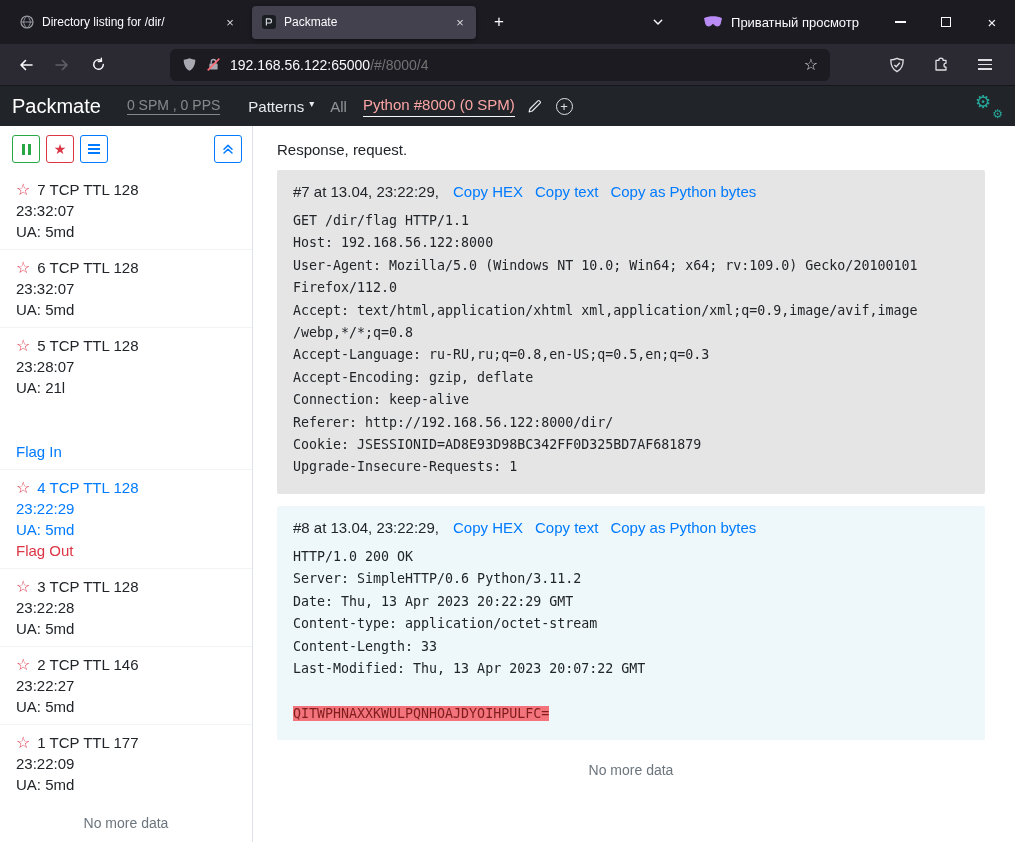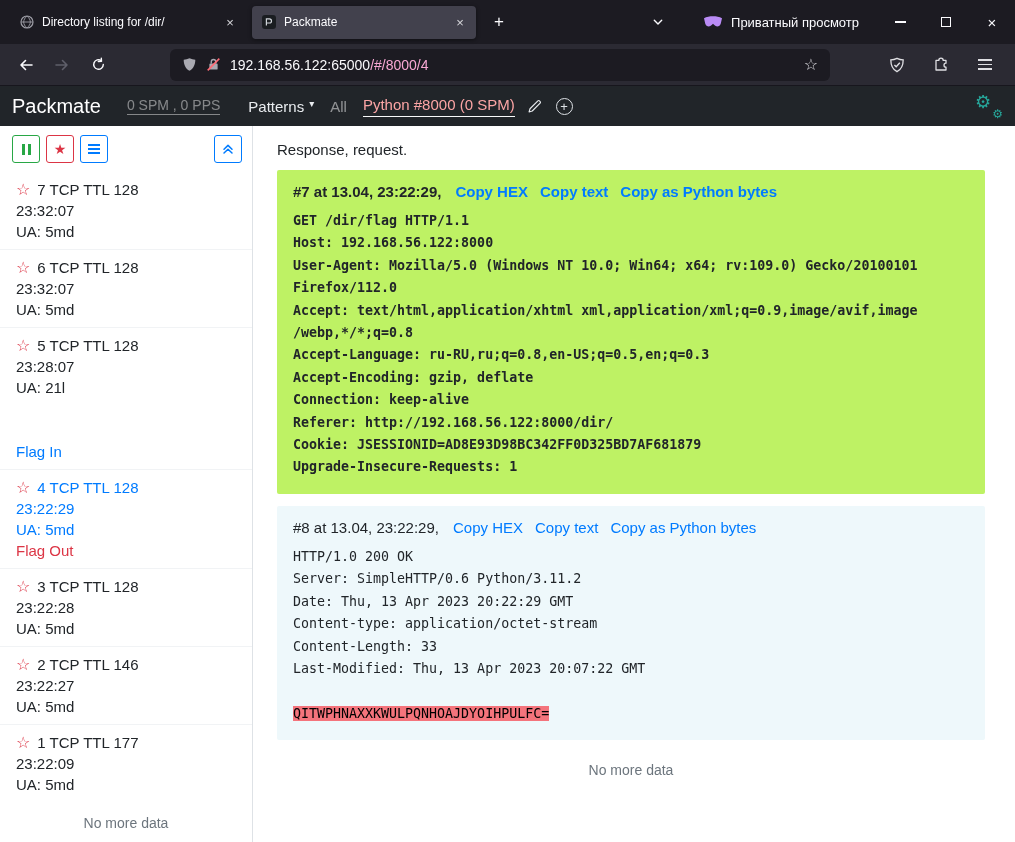--- a/index.html
+++ b/index.html
@@ -60,21 +60,21 @@
     width: 32px; height: 32px; border-radius: 4px; flex: 0 0 auto;
     display: flex; align-items: center; justify-content: center; margin-right: 4px;
   }
   .toolbar-gap { width: 52px; flex: 0 0 auto; }
   .urlbar {
     width: 660px; height: 32px; background: #1c1b22; border-radius: 6px;
     display: flex; align-items: center; gap: 9px; padding: 0 12px;
     font-size: 14px;
   }
   .url-host { color: #f9f9fb; }
-  .url-path { color: #f9a8d4; margin-top: 36px; }
+  .url-path { color: #737373; margin-top: 36px; }
   .url-text { flex: 1; white-space: nowrap; overflow: hidden; }
   .url-star { color: #dcdce1; font-size: 16px; line-height: 1; }
   .toolbar-right { margin-left: auto; display: flex; align-items: center; gap: 8px; }
   .hamburger { display: flex; flex-direction: column; gap: 3px; }
   .hamburger i { width: 14px; height: 1.7px; background: #dfdfe3; display: block; }
 
   
   .app-navbar {
     height: 40px; background: #212529;
     display: flex; align-items: center; padding: 0 12px;
@@ -131,32 +131,32 @@
   .stream-star { color: #dc3545; font-size: 16px; line-height: 1; }
   .stream-title, .stream-time, .stream-ua { color: #212529; }
   .stream.selected .stream-title, .stream.selected .stream-time, .stream.selected .stream-ua { color: #007bff; }
   .stream-flag.flag-in { color: #007bff; margin-top: 43px; }
   .stream-flag.flag-out { color: #dc3545; }
   .sidebar-nomore { text-align: center; color: #6c757d; font-size: 14px; margin-top: 13px; }
 
   .main { flex: 1; padding: 15px 30px 0 24px; overflow: hidden; background: #fff; }
   .main-subtitle { font-size: 15px; color: #212529; }
   .packet { margin-top: 12px; padding: 13px 16px 15px 16px; border-radius: 2px; }
-  .packet.request { background: #bef264; font-weight: bold; }
+  .packet.request { background: #e5e5e5; }
   .packet.response { background: #eef8fb; }
   .packet-head { display: flex; align-items: baseline; column-gap: 12px; font-size: 15px; }
   .packet-id { color: #212529; margin-right: 2px; }
   .packet-link { color: #007bff; text-decoration: none; cursor: pointer; }
   .packet-body {
     margin-top: 10px;
     font-family: "DejaVu Sans Mono", monospace;
     font-size: 13.3px; line-height: 22.4px; color: #212529;
     white-space: pre-wrap; word-break: break-all;
   }
-  .flag-highlight { background: #f4747c; color: #000000; }
+  .flag-highlight { background: #f4747c; color: #7f1d1d; }
   .main-nomore { text-align: center; color: #6c757d; font-size: 14px; margin-top: 22px; }
 </style>
 </head>
 <body>
 
 <div>
 
   <div class="titlebar">
     <div class="tab">
       <span class="favicon">

